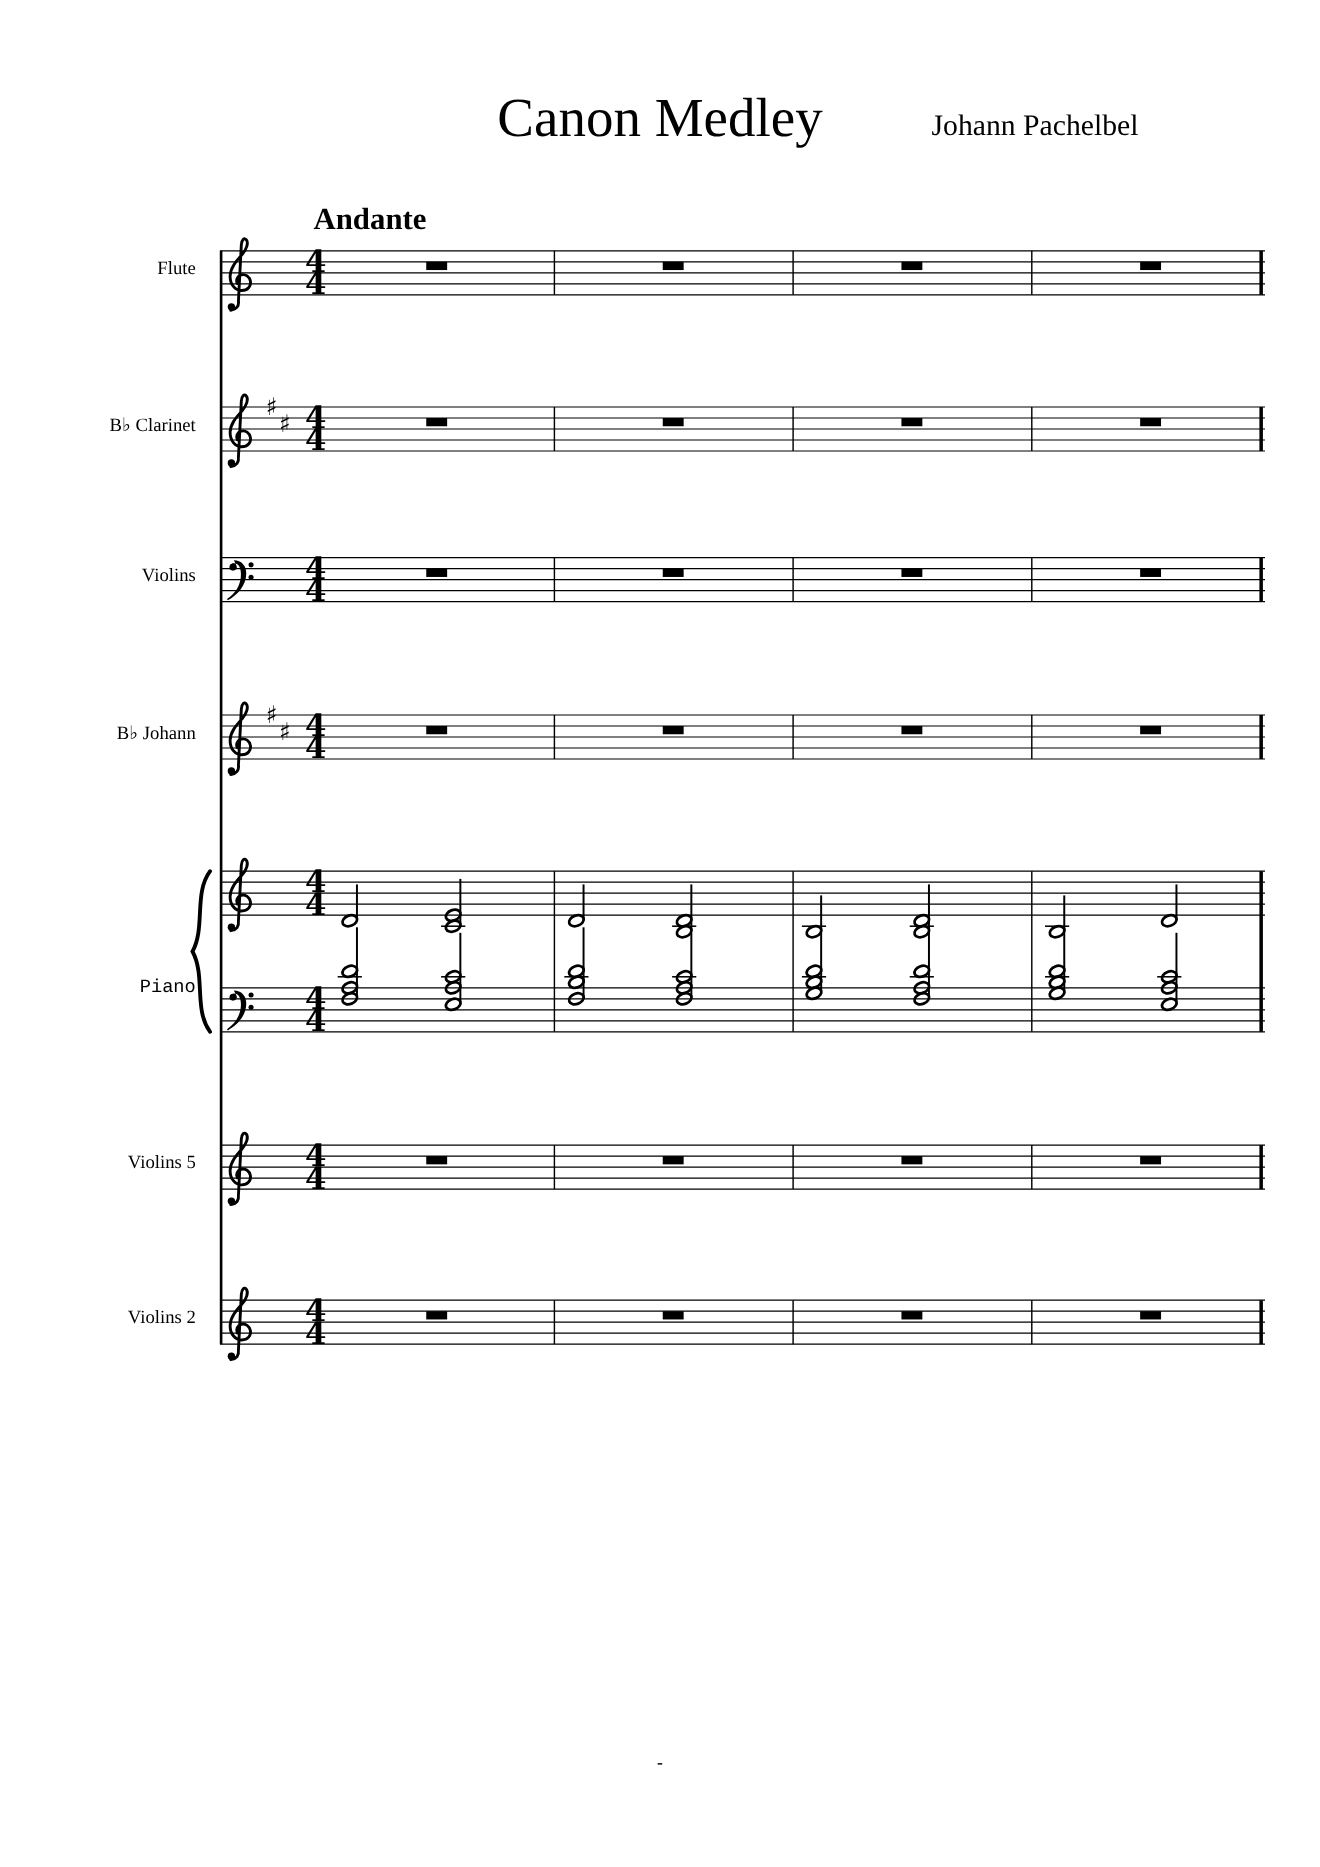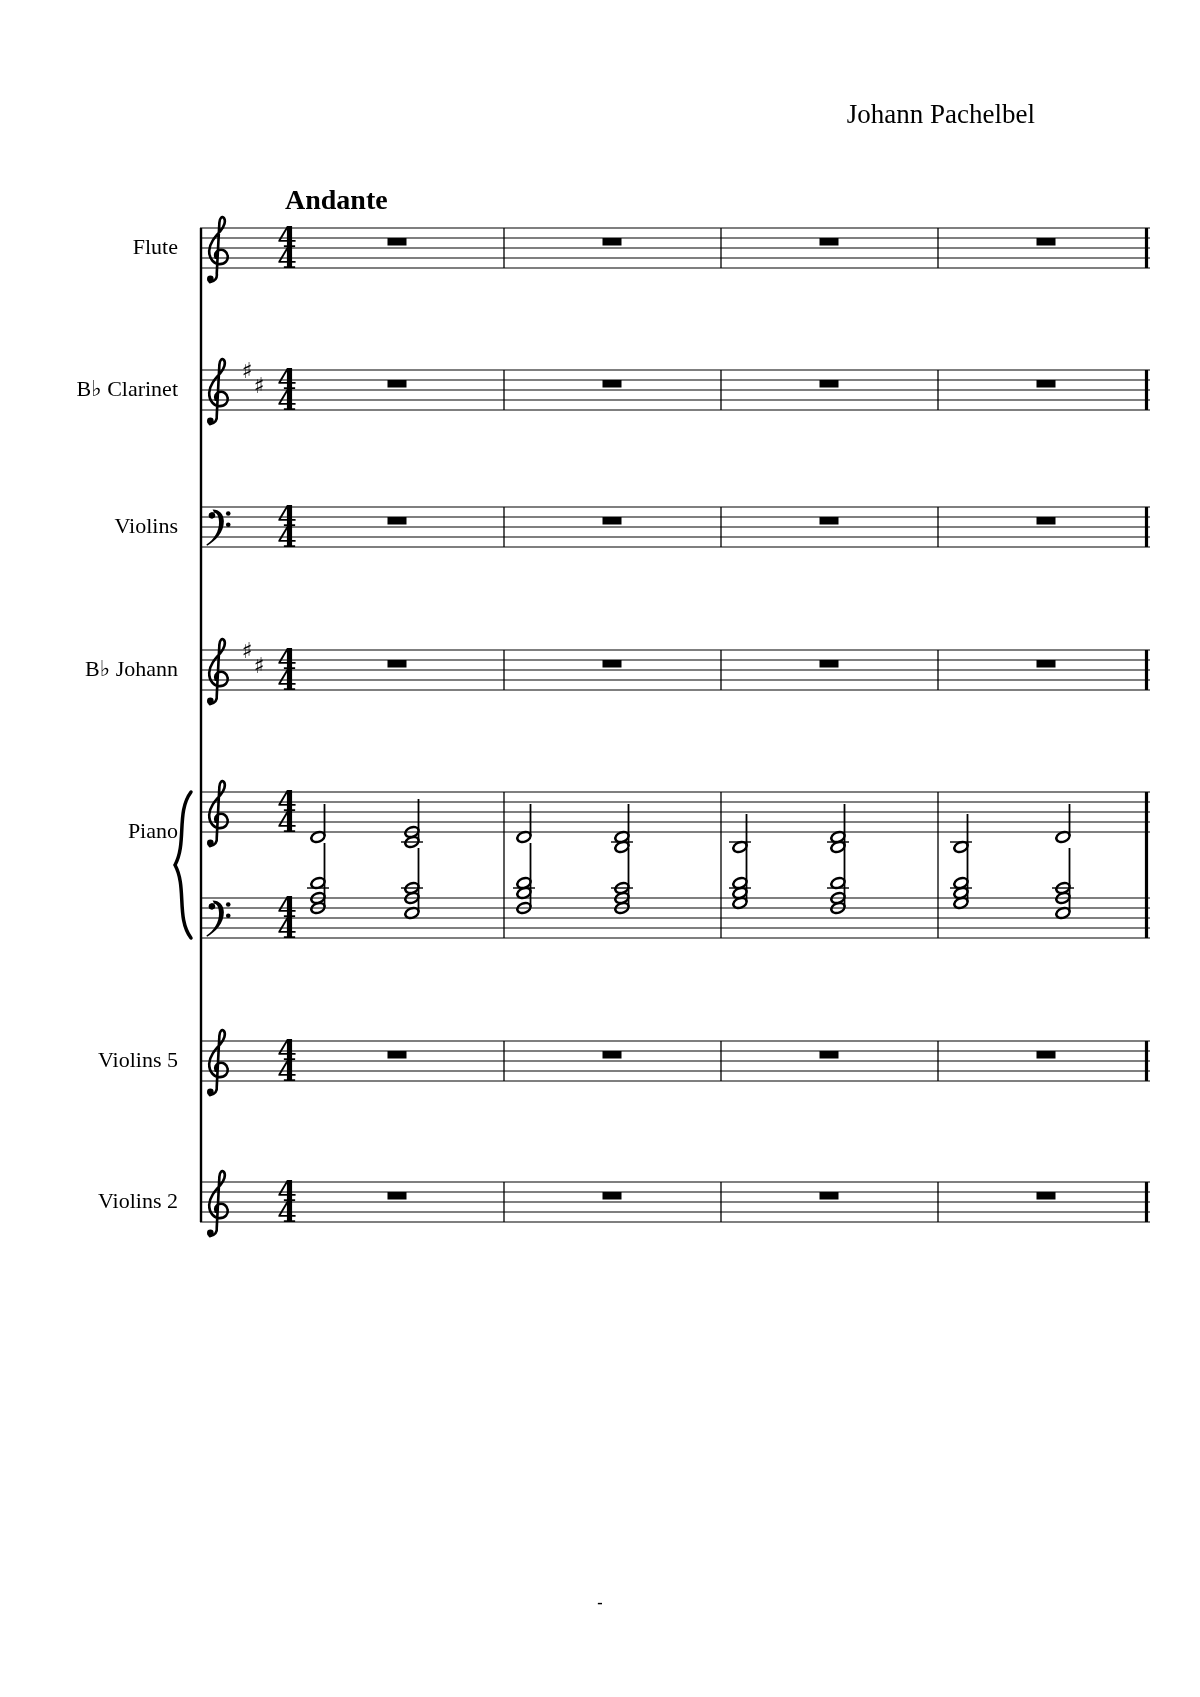--- a/index.html
+++ b/index.html
@@ -2,30 +2,31 @@
 <html><head>
 <meta charset="utf-8">
 <style>
   html,body{margin:0;padding:0;background:#fff;}
   .page{position:relative;width:1200px;height:1697px;background:#ffffff;
         font-family:"Liberation Serif",serif;color:#000;overflow:hidden;}
   .title{position:absolute;left:0;top:78px;width:1200px;text-align:center;
          font-size:50px;font-family:"Liberation Serif",serif;}
   .composer{position:absolute;top:99px;right:165px;font-size:27px;}
   .tempo{position:absolute;left:285px;top:184px;font-size:28px;font-weight:bold;}
-  .ilabel{position:absolute;right:1022px;font-size:22px;white-space:nowrap;
+  .ilabel{position:absolute;right:1022px;font-size:17px;white-space:nowrap;
           font-family:"Liberation Serif",serif;}
   .footer{position:absolute;left:0;top:1594px;width:1200px;text-align:center;
           font-size:16px;font-weight:bold;}
   #score{position:absolute;left:0;top:0;}
 </style>
 </head>
 <body>
 
 <div class="page">
+  <div class="title">Canon Medley</div>
   <div class="composer">Johann Pachelbel</div>
   <div class="tempo">Andante</div>
   <svg id="score" width="1200" height="1697" viewBox="0 0 1200 1697">
       <g>
         <g>
           <line x1="201" y1="228" x2="201" y2="1222" stroke="#000" stroke-width="2.4"></line>
         </g>
         <g>
           <g>
             <line x1="200" y1="228" x2="1150" y2="228" stroke="#000" stroke-width="1.1"></line>
@@ -335,18 +336,18 @@
             <line x1="1146.5" y1="1182" x2="1146.5" y2="1222" stroke="#000" stroke-width="3.2"></line>
           </g>
         </g>
       </g>
     </svg>
   <div id="labels">
       <div class="ilabel" style="top: 234px;">Flute</div>
       <div class="ilabel" style="top: 376px; margin-left: 36px;">B♭ Clarinet</div>
       <div class="ilabel" style="top: 513px;">Violins</div>
       <div class="ilabel" style="top: 656px;">B♭ Johann</div>
-      <div class="ilabel" style="top: 818px;">Piano</div>
+      <div class="ilabel" style="top: 889px; font-family: Liberation Mono, monospace;">Piano</div>
       <div class="ilabel" style="top: 1047px;">Violins 5</div>
       <div class="ilabel" style="top: 1188px;">Violins 2</div>
     </div>
   <div class="footer">-</div>
 </div>
 
 </body></html>

